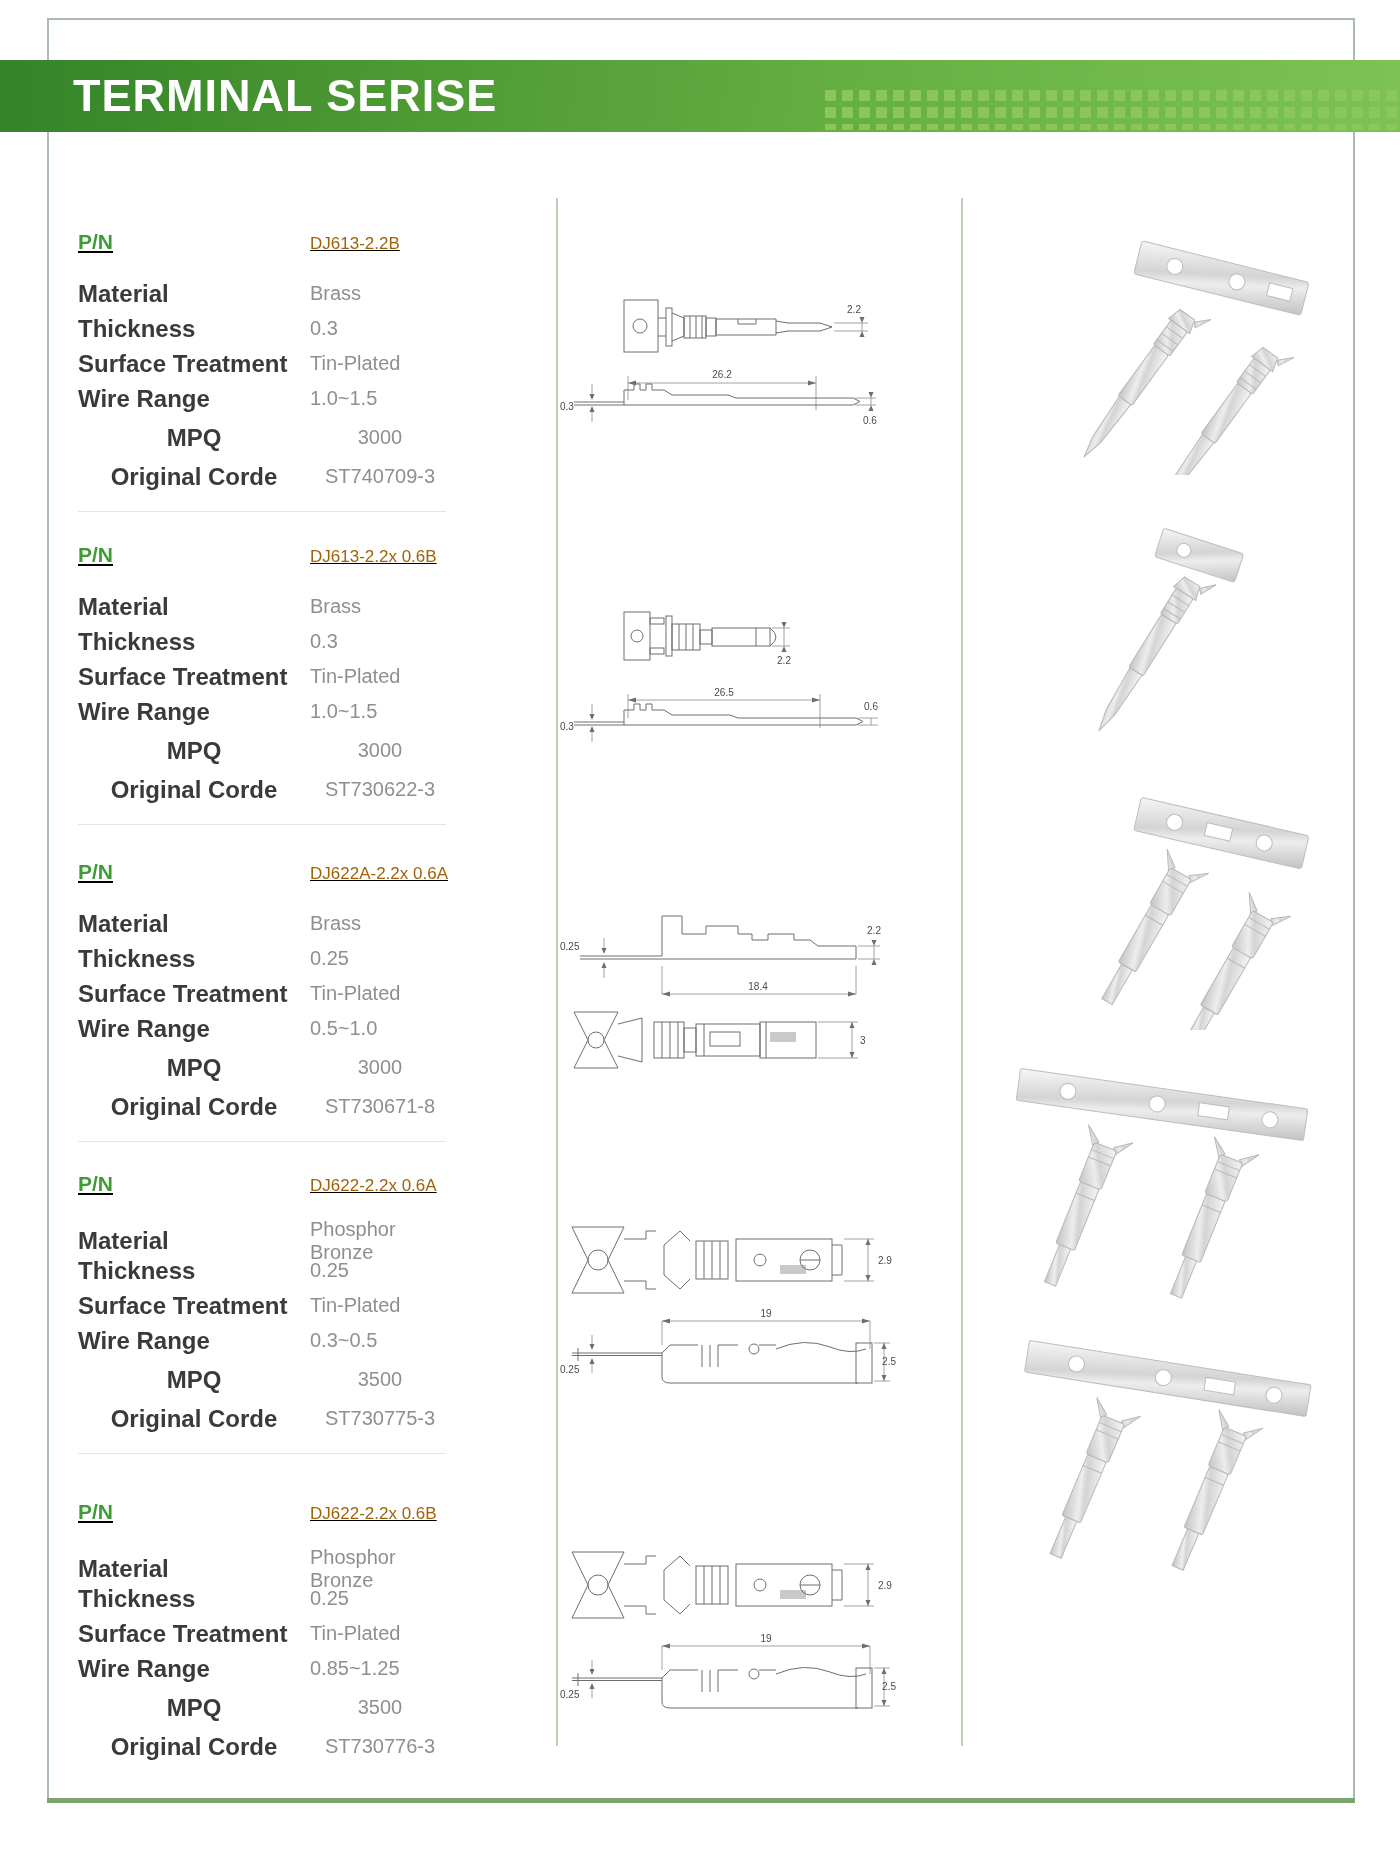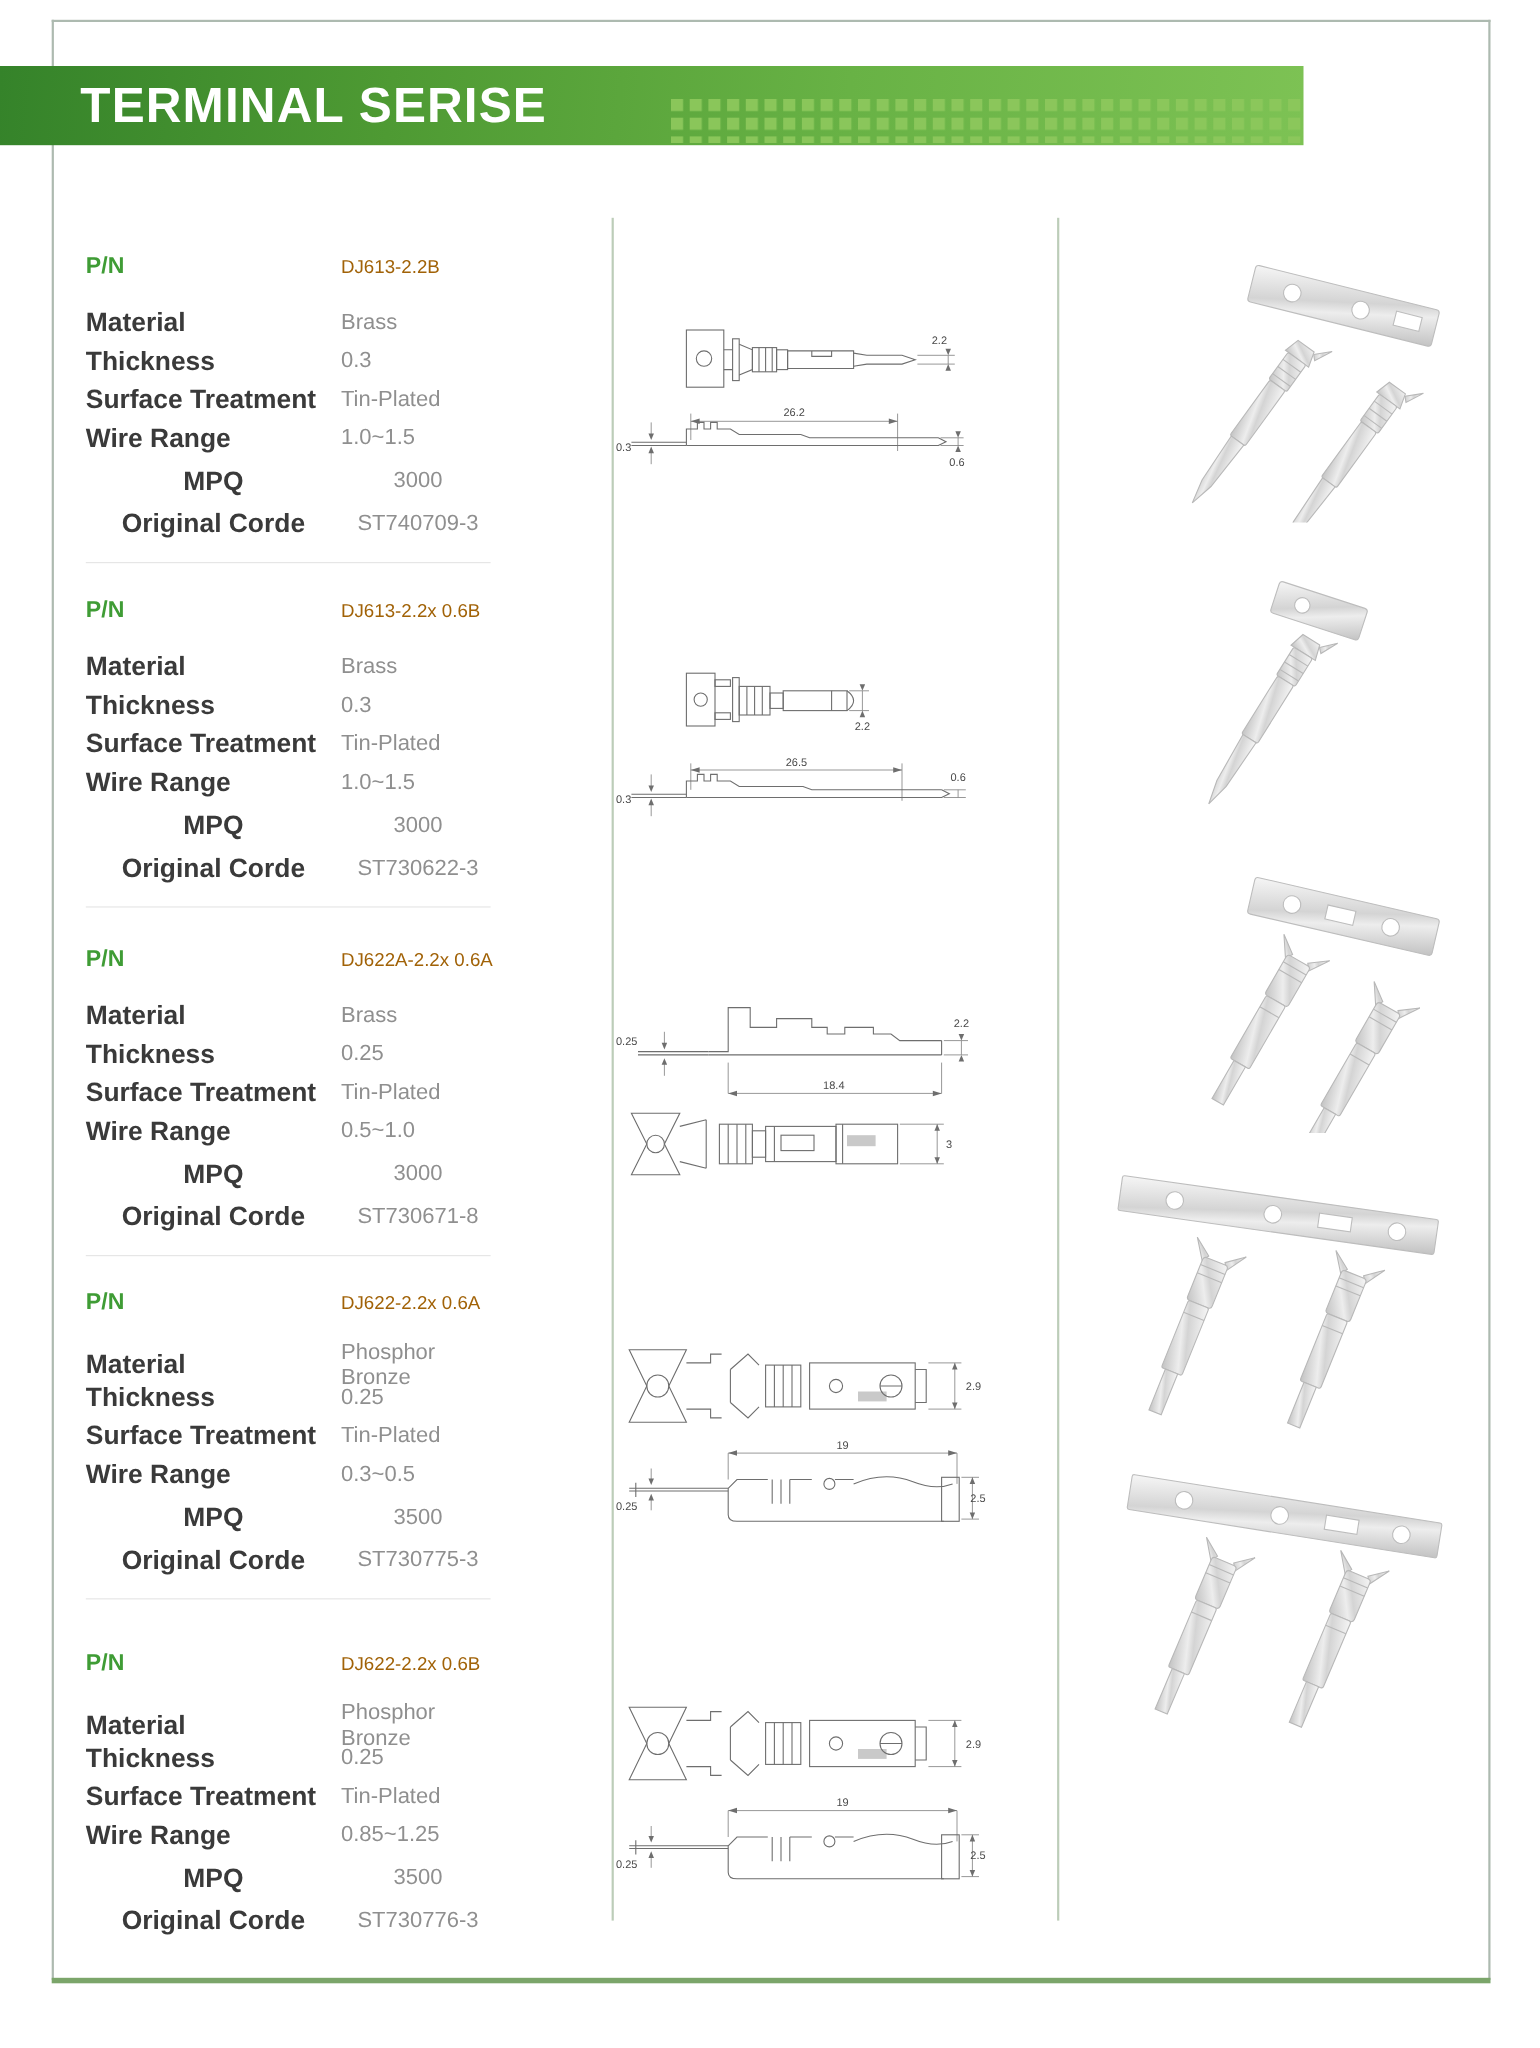--- a/index.html
+++ b/index.html
@@ -1,31 +1,31 @@
 <!DOCTYPE html>
 <html><head>
 <meta charset="utf-8">
 <style>
   html,body{margin:0;padding:0;background:#ffffff;}
   .page{position:relative;width:1400px;height:1862px;background:#fff;overflow:hidden;
         font-family:"Liberation Sans",sans-serif;}
   .page-frame{position:absolute;left:47px;top:18px;width:1304px;height:1780px;
         border:2px solid #adbab0;border-bottom:none;}
   .bottom-line{position:absolute;left:47px;top:1798px;width:1308px;height:5px;background:#7ba56a;}
-  .banner{position:absolute;left:0;top:60px;width:1185px;height:72px;
+  .banner{position:absolute;left:0;top:60px;width:1400px;height:72px;
         background:linear-gradient(95deg,#35832a 0%,#4e9a33 30%,#68b245 65%,#7dc254 100%);}
   .banner-title{position:absolute;left:73px;top:50%;transform:translateY(-50%);
         color:#ffffff;font-size:45px;font-weight:bold;letter-spacing:1px;white-space:nowrap;}
   .banner-dots{position:absolute;right:0;bottom:2px;width:575px;height:40px;overflow:hidden;}
   .vline{position:absolute;top:198px;width:2px;height:1548px;background:#bccdb8;}
   .vline.v1{left:556px;} .vline.v2{left:961px;}
 
   .section{position:absolute;left:0;width:1400px;height:312px;}
   .spec{position:absolute;left:78px;top:0;width:372px;}
-  .pn-row{display:grid;grid-template-columns:232px 1fr;align-items:baseline;height:28px;margin-bottom:18px;}
+  .pn-row{display:grid;grid-template-columns:232px 1fr;align-items:baseline;height:28px;margin-bottom:18px;text-decoration:underline;}
   .pn-label{color:#3f9c35;font-weight:bold;font-size:21px;}
   .pn-value{color:#a16207;font-size:17px;}
   .spec-row{display:grid;grid-template-columns:232px 1fr;align-items:center;height:35px;}
   .spec-row.gap{margin-top:4px;text-align:center;}
   .spec-label{color:#3a3a3a;font-weight:bold;font-size:24px;}
   .spec-value{color:#8f8f8f;font-size:20px;}
   .section-divider{position:absolute;left:78px;top:281px;width:368px;height:1px;background:#e4e4e4;}
 
   .drawing{position:absolute;left:558px;width:340px;}
   .drawing svg{display:block;}

